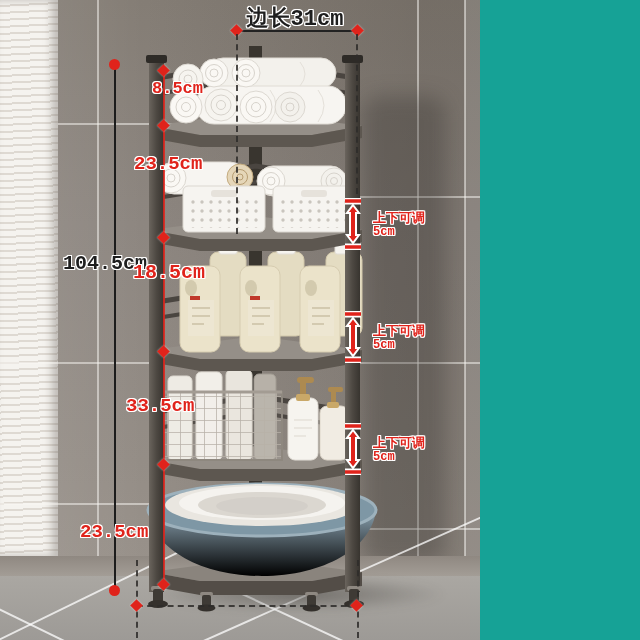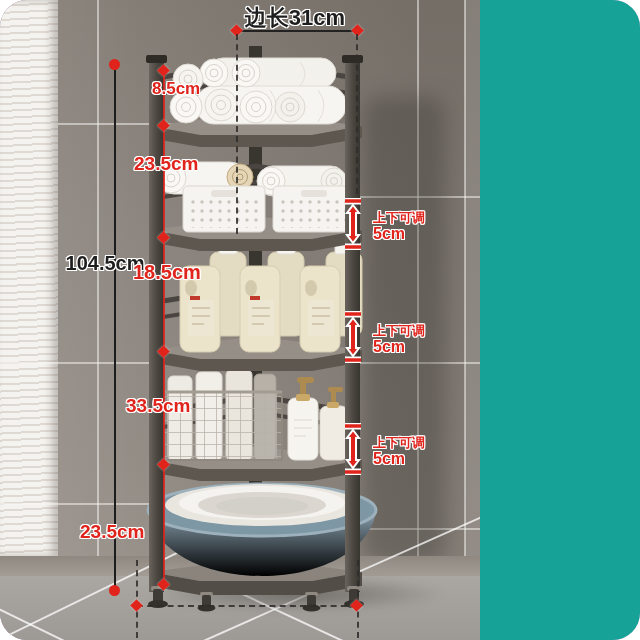--- a/index.html
+++ b/index.html
@@ -1,16 +1,16 @@
 <!DOCTYPE html>
 <html><head>
 <meta charset="utf-8">
 <style>
   html,body{margin:0;padding:0;}
-  #app{position:relative;width:640px;height:640px;overflow:hidden;font-family:Liberation Sans, sans-serif;background:#f0abfc;border-radius:27px;}
+  #app{position:relative;width:640px;height:640px;overflow:hidden;font-family:Liberation Mono, monospace;background:#f0abfc;}
   #app *{box-sizing:border-box;}
   .abs{position:absolute;}
 
   
   .photo{left:0;top:0;width:480px;height:640px;background:linear-gradient(180deg,#847d75 0%,#8d8680 35%,#948d86 72%,#9b948d 100%);}
   .wall-vign{left:0;top:0;width:480px;height:558px;background:linear-gradient(90deg,rgba(255,255,255,.10),rgba(255,255,255,0) 30%,rgba(55,49,43,.20) 88%);}
   .ribbed{left:0;top:0;width:58px;height:556px;background:repeating-linear-gradient(177deg,#f5f3ef 0 5px,#ded9d2 5px 7px);box-shadow:inset -6px 0 8px rgba(90,84,76,.35);}
   .grout{background:rgba(250,248,244,.5);}
   .tile-light{left:465px;top:0;width:15px;height:556px;background:rgba(255,255,255,.12);}
   .wall-shadow{left:362px;top:96px;width:84px;height:468px;background:rgba(48,44,39,.30);filter:blur(10px);border-radius:18px;}
@@ -24,21 +24,21 @@
   .red{color:#e0231b;font-weight:700;text-shadow:-1px -1px 0 #fff,1px -1px 0 #fff,-1px 1px 0 #fff,1px 1px 0 #fff,0 -1px 0 #fff,0 1px 0 #fff,-1px 0 0 #fff,1px 0 0 #fff;white-space:nowrap;}
   .dia{width:9px;height:9px;background:#e0231b;transform:rotate(45deg);box-shadow:0 0 2px rgba(255,255,255,.6);}
   .rdot{width:11px;height:11px;border-radius:50%;background:#e0231b;}
   .dashv{border-left:2px dashed #2e2c2a;opacity:.85;}
   .dashh{border-top:2px dashed #2e2c2a;opacity:.85;}
   .solidv{width:2px;background:#1c1c1c;}
   .redline{width:2px;background:#e0231b;opacity:.85;}
   .adj{width:104px;height:58px;}
   .adj svg{position:absolute;left:0;top:0;}
   .adj .t1{position:absolute;left:31px;top:11px;font-size:13px;}
-  .adj .t2{position:absolute;left:31px;top:27px;font-size:16px;}
+  .adj .t2{position:absolute;left:31px;top:27px;font-size:12px;}
 
   
   .panel{left:480px;top:0;width:160px;height:640px;}
 </style>
 </head>
 <body>
 
 <div id="app">
 
   <div class="abs photo">

